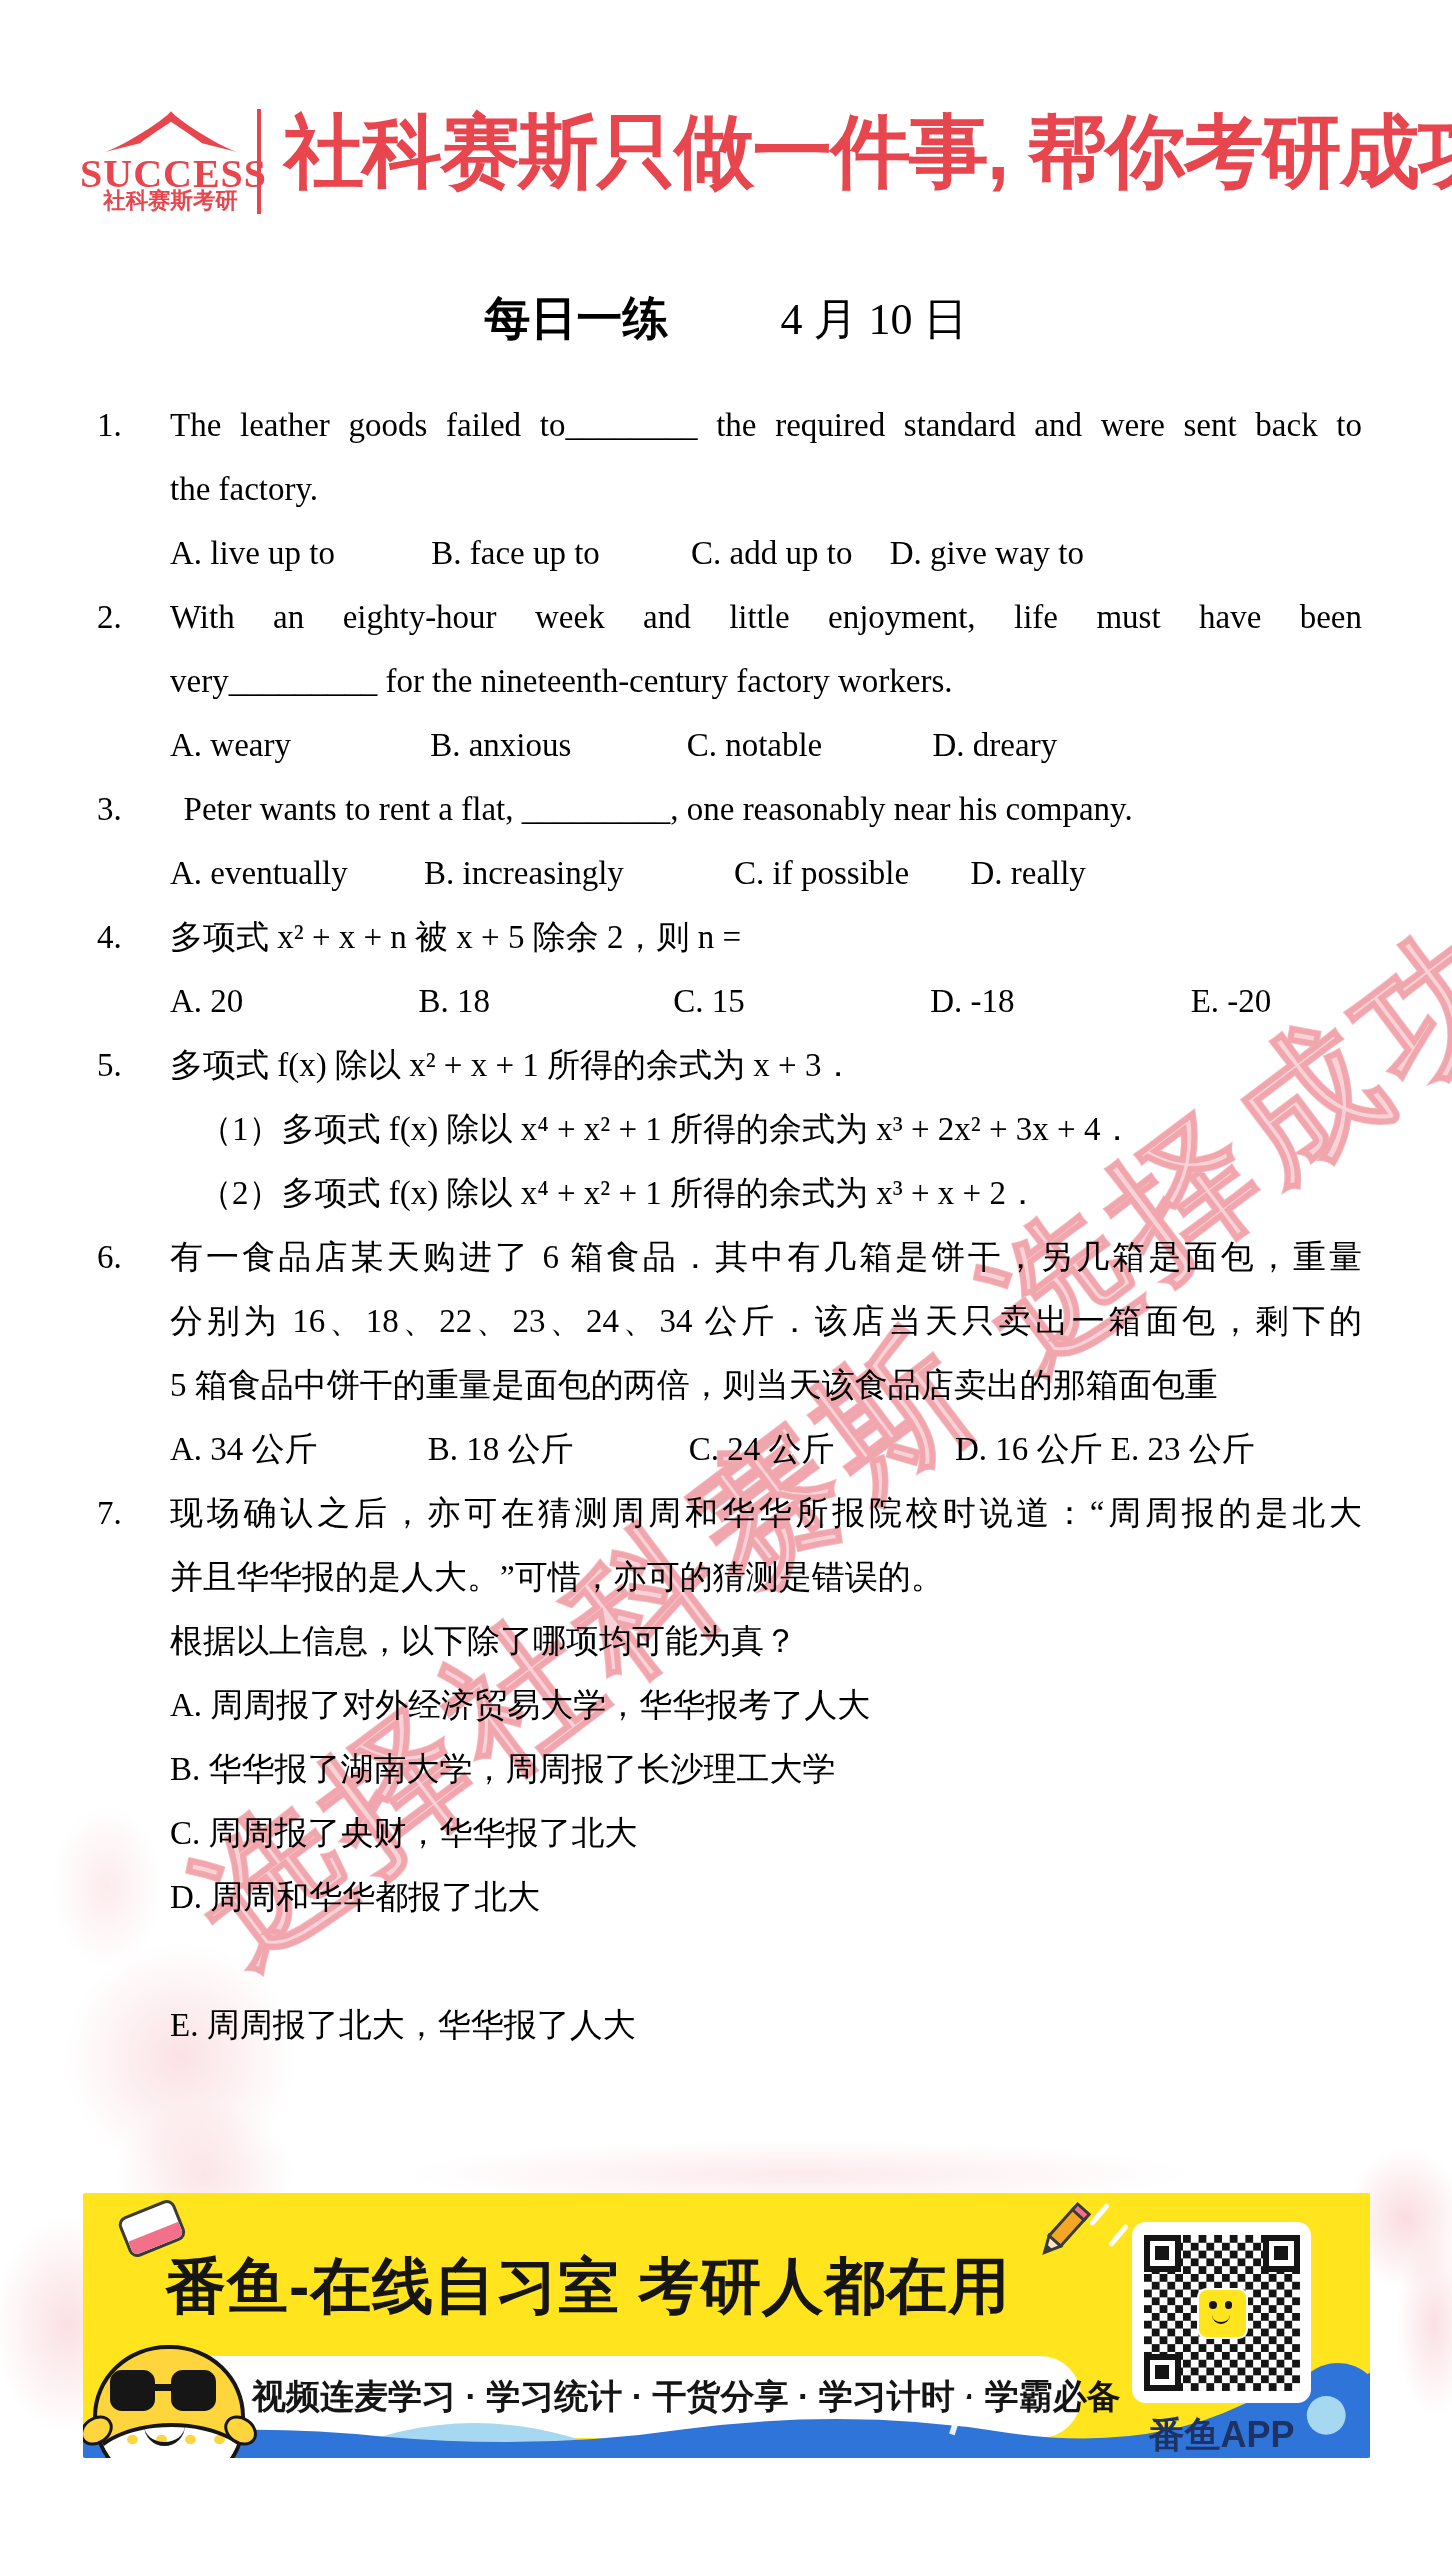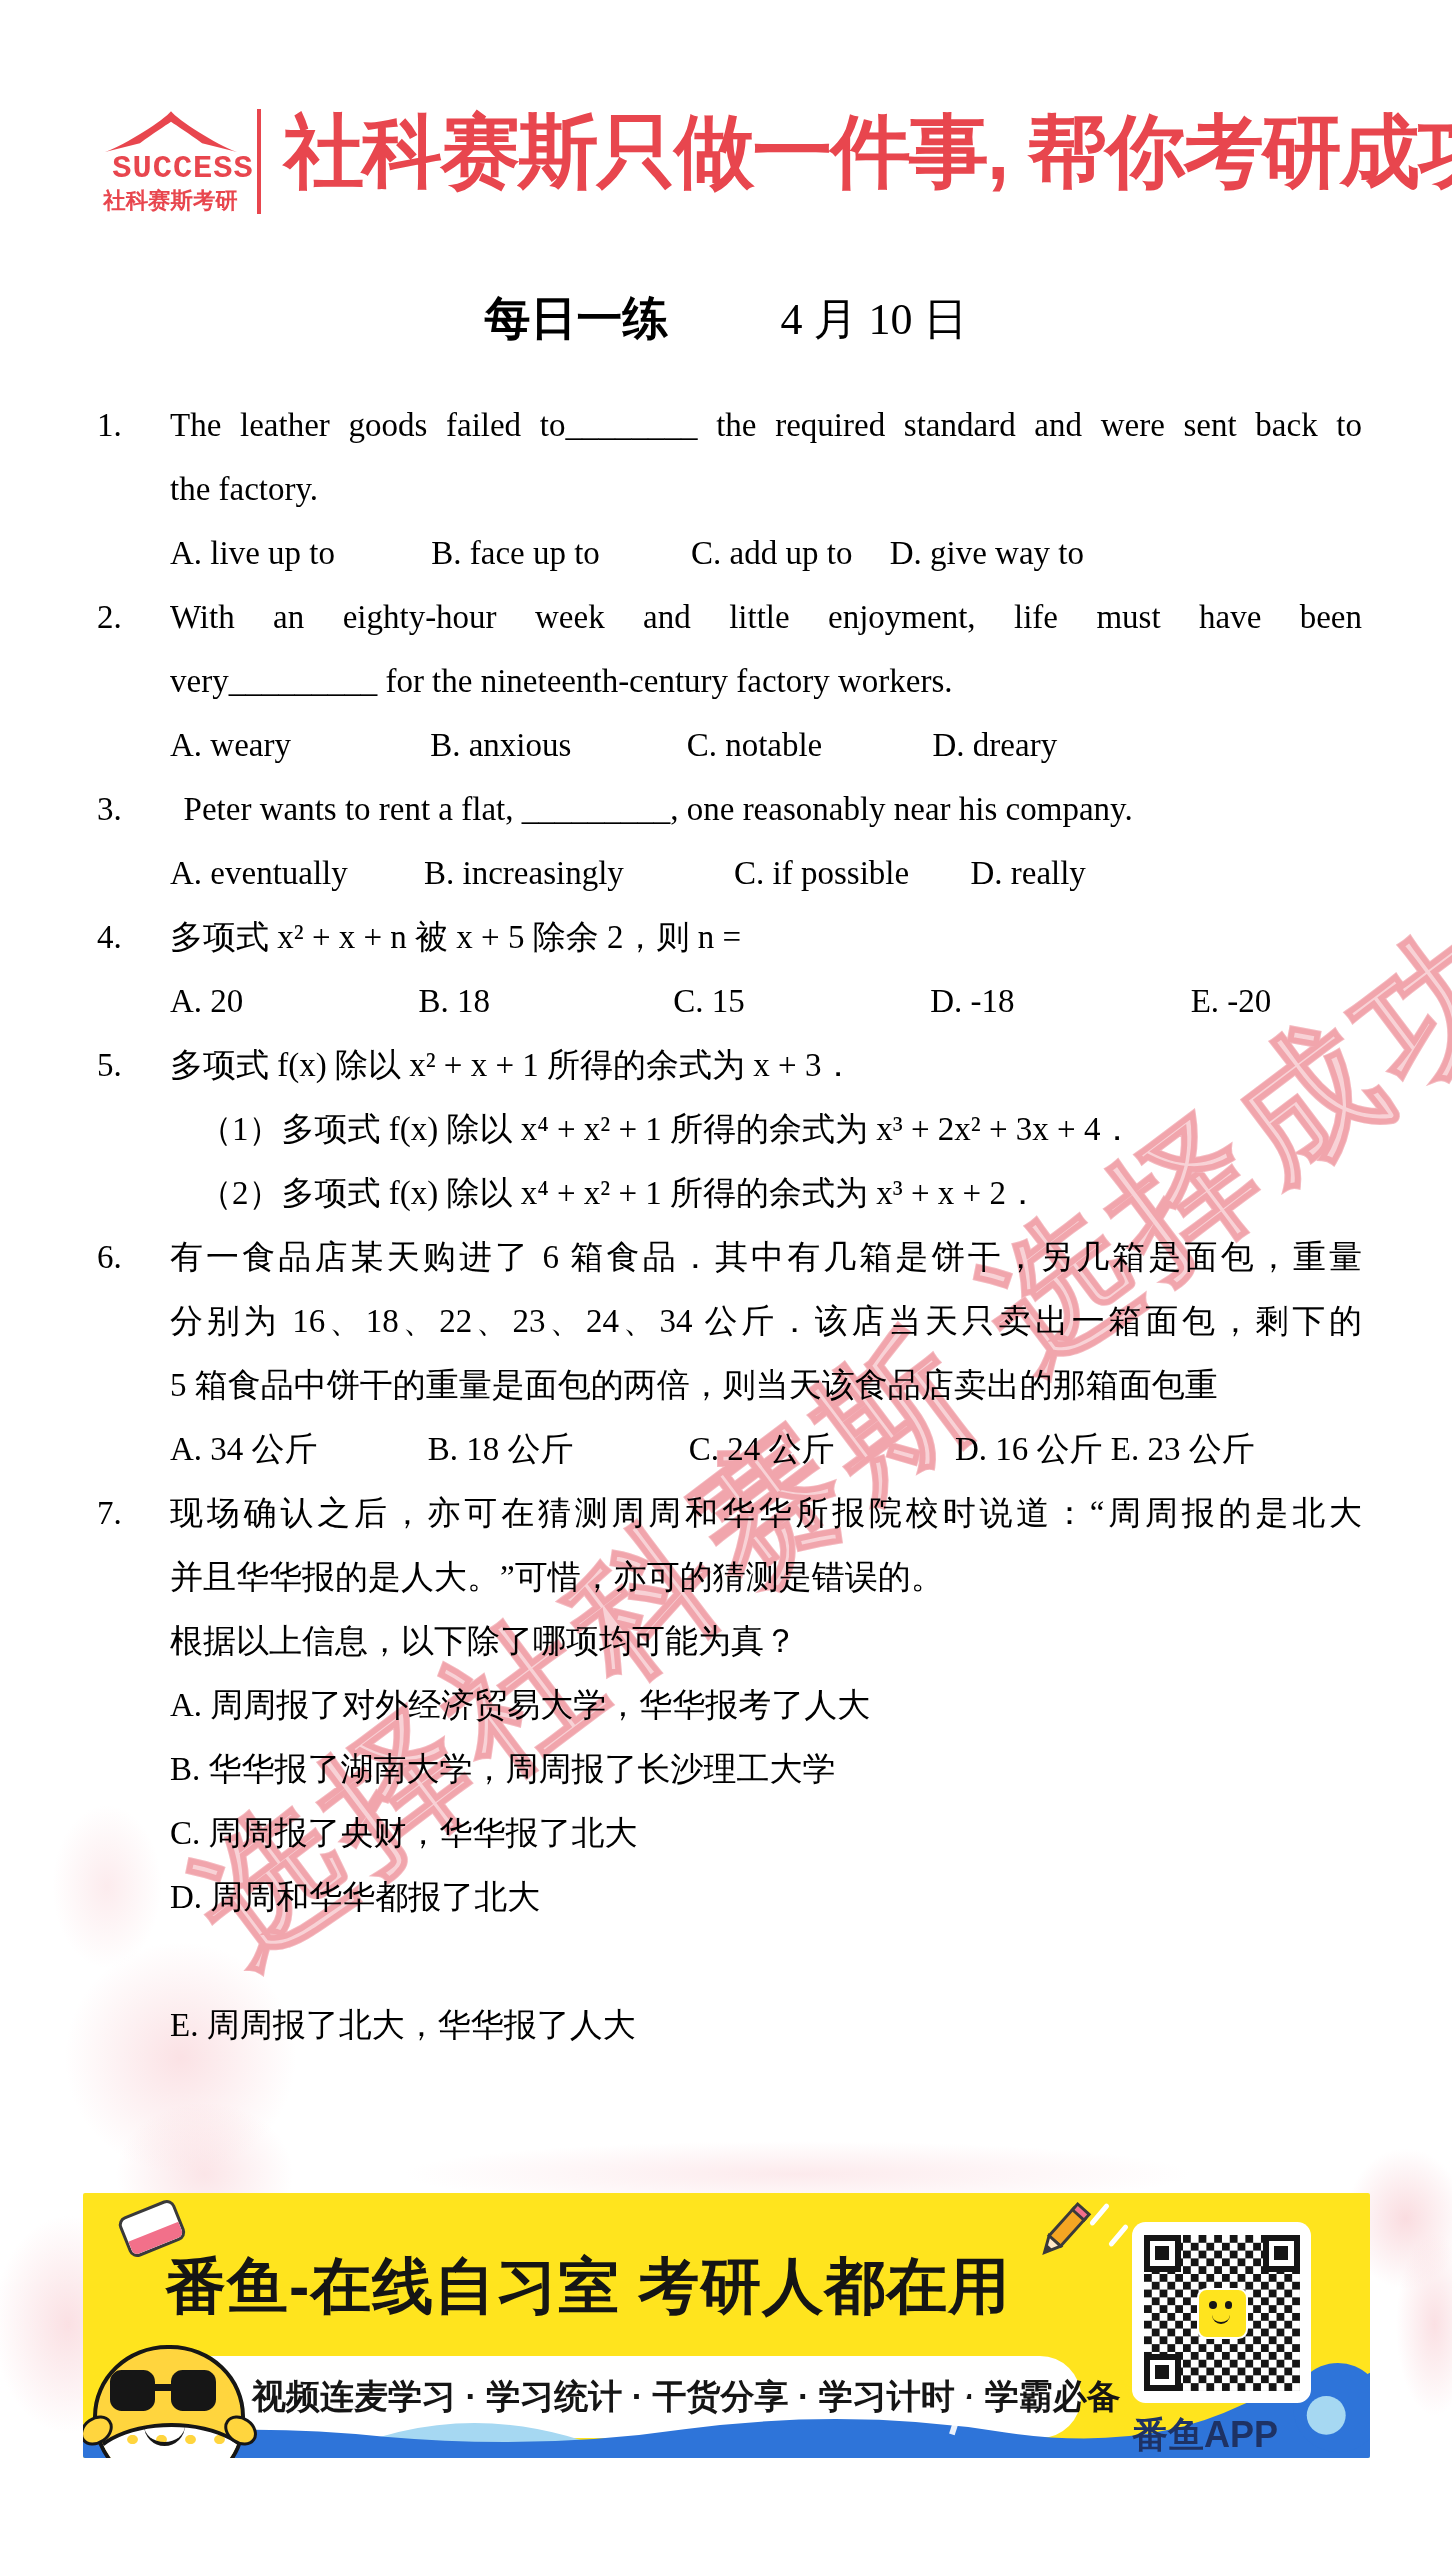--- a/index.html
+++ b/index.html
@@ -2,23 +2,23 @@
 <html><head>
 <meta charset="utf-8">
 <style>
   html,body{margin:0;padding:0;background:#888;}
   .page{position:relative;width:1452px;height:2563px;background:#ffffff;margin:0 auto;
         overflow:hidden;font-family:"Liberation Serif","DejaVu Serif",serif;color:#000;}
   .sans{font-family:"Liberation Sans","DejaVu Sans",sans-serif;}
 
   
   .logo-roof{position:absolute;left:103px;top:111px;}
-  .logo-name{position:absolute;left:105px;top:150px;width:156px;text-align:center;
-             font-family:Liberation Mono, monospace;
-             font-size:32px;font-weight:900;letter-spacing:1px;color:#e8464e;}
+  .logo-name{position:absolute;left:80px;top:150px;width:156px;text-align:center;
+             font-family:Liberation Serif, serif;
+             font-size:40px;font-weight:900;letter-spacing:1px;color:#e8464e;}
   .logo-sub{position:absolute;left:89px;top:185px;width:163px;text-align:center;
             font-family:"Liberation Sans","DejaVu Sans",sans-serif;
             font-size:22.4px;font-weight:900;color:#e8464e;}
   .logo-divider{position:absolute;left:257px;top:109px;width:3.9px;height:105px;background:#e8464e;}
   .slogan{position:absolute;left:284px;top:99px;width:1089px;
           font-family:"Liberation Sans","DejaVu Sans",sans-serif;
           font-size:80px;font-weight:900;letter-spacing:-1.9px;color:#e8464e;white-space:nowrap;}
 
   
   .title-row{position:absolute;left:0;top:288px;width:100%;display:flex;
@@ -102,21 +102,21 @@
       background-size:15.6px 15.6px;}
   .finder{position:absolute;width:25px;height:25px;border:6.8px solid #151515;background:#fff;}
   .finder::after{content:"";position:absolute;left:5.8px;top:5.8px;width:13.6px;height:13.6px;background:#151515;}
   .f-tl{left:0;top:0;} .f-tr{right:0;top:0;} .f-bl{left:0;bottom:0;}
   .qr-logo{position:absolute;left:53px;top:53px;width:51px;height:51px;background:#ffe41e;
            border-radius:9.7px;border:2.9px solid #fff;box-sizing:border-box;}
   .qr-logo .e{position:absolute;top:11.7px;width:7.8px;height:7.8px;border-radius:50%;background:#161616;}
   .qr-logo .e.el{left:10.7px;} .qr-logo .e.er{left:26px;}
   .qr-logo .m{position:absolute;left:13.6px;top:23px;width:17.5px;height:9.7px;
               border-bottom:2.9px solid #161616;border-radius:0 0 11.7px 11.7px;}
-  .qr-label{position:absolute;left:1049px;top:218px;width:179px;text-align:left;z-index:5;
+  .qr-label{position:absolute;left:1049px;top:218px;width:179px;text-align:center;z-index:5;
             font-family:"Liberation Sans","DejaVu Sans",sans-serif;
             font-size:36px;font-weight:900;color:#1e3264;}
 </style>
 </head>
 <body>
 
 <div class="page">
 
   <div>
     <svg class="logo-roof" width="136" height="43" viewBox="0 0 140 44">

